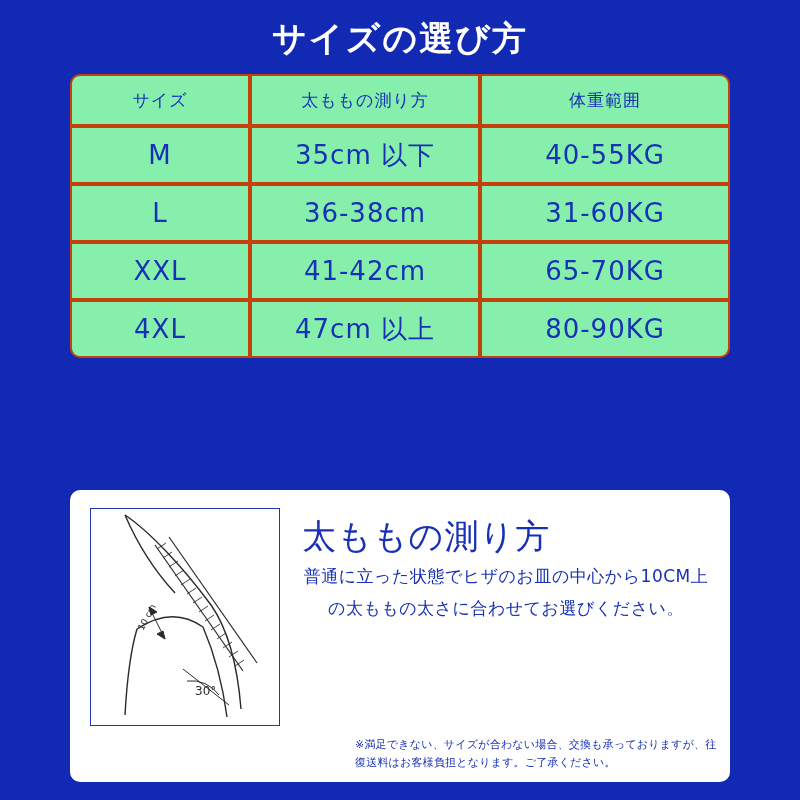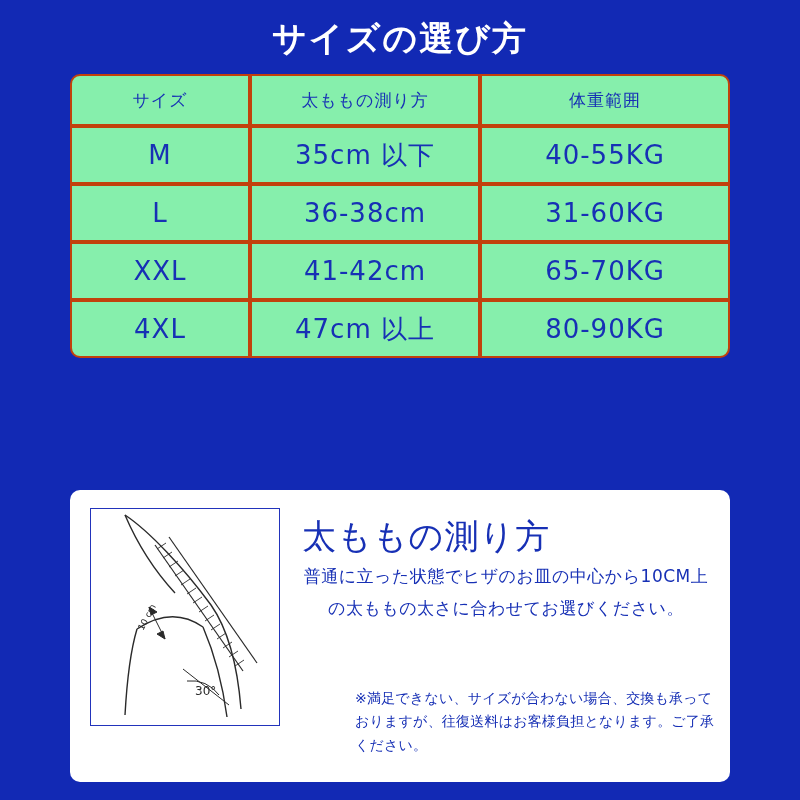--- a/index.html
+++ b/index.html
@@ -106,24 +106,24 @@
   .howto-body {
     color: #1730b5;
     font-size: 17px;
     line-height: 1.9;
     letter-spacing: 0.5px;
     text-align: center;
   }
   .note {
     position: absolute;
     left: 285px;
-    bottom: 24px;
+    bottom: 9px;
     width: 370px;
     color: #1730b5;
-    font-size: 14px;
+    font-size: 11px;
     line-height: 1.7;
     letter-spacing: 0.2px;
     margin-top: 44px;
   }
 </style>
 </head>
 <body>
 
 <div class="page">
 

